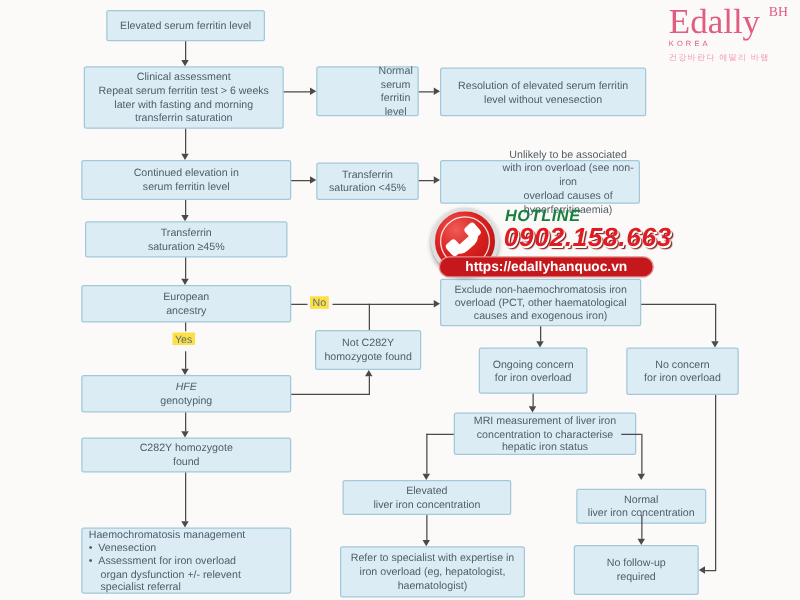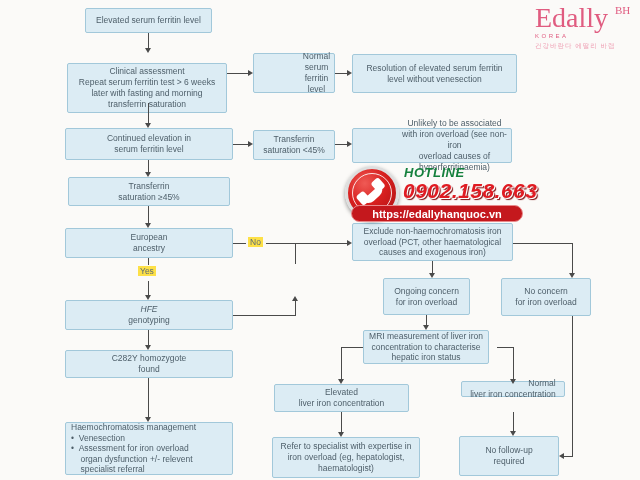--- a/index.html
+++ b/index.html
@@ -50,21 +50,21 @@
           display:flex;align-items:center;justify-content:center;box-sizing:border-box;}
 </style>
 </head>
 <body>
 
 <div class="stage">
 
   <div class="node" style="left:85px;top:8px;width:127px;height:25px;">
       <span class="txt">Elevated serum ferritin level</span>
     </div>
-  <div class="node" style="left:67px;top:53px;width:160px;height:50px;margin-top:10px;">
+  <div class="node" style="left:67px;top:53px;width:160px;height:50px;">
       <span class="txt">Clinical assessment
 Repeat serum ferritin test &gt; 6 weeks
 later with fasting and morning
 transferrin saturation</span>
     </div>
   <div class="node" style="left:253px;top:53px;width:82px;height:40px;padding-left:48px;">
       <span class="txt">Normal serum
 ferritin level</span>
     </div>
   <div class="node" style="left:65px;top:128px;width:168px;height:32px;">
@@ -88,43 +88,47 @@
       <span class="txt">Transferrin
 saturation ≥45%</span>
     </div>
   <div class="node" style="left:65px;top:228px;width:168px;height:30px;">
       <span class="txt">European
 ancestry</span>
     </div>
   <div class="node" style="left:65px;top:300px;width:168px;height:30px;">
     <span class="txt"><span class="it">HFE</span><span>genotyping</span></span>
   </div>
+  <div class="node" style="left:252px;top:264px;width:85px;height:32px;">
+      <span class="txt">Not C282Y
+homozygote found</span>
+    </div>
   <div class="node" style="left:352px;top:223px;width:161px;height:38px;">
       <span class="txt">Exclude non-haemochromatosis iron
 overload (PCT, other haematological
 causes and exogenous iron)</span>
     </div>
   <div class="node" style="left:383px;top:278px;width:87px;height:37px;">
       <span class="txt">Ongoing concern
 for iron overload</span>
     </div>
   <div class="node" style="left:501px;top:278px;width:90px;height:38px;">
       <span class="txt">No concern
 for iron overload</span>
     </div>
-  <div class="node" style="left:363px;top:330px;width:126px;height:34px;">
+  <div class="node" style="left:363px;top:330px;width:146px;height:34px;">
       <span class="txt">MRI measurement of liver iron
 concentration to characterise
 hepatic iron status</span>
     </div>
   <div class="node" style="left:274px;top:384px;width:135px;height:28px;">
       <span class="txt">Elevated
 liver iron concentration</span>
     </div>
-  <div class="node" style="left:461px;top:381px;width:104px;height:16px;text-align:right;">
+  <div class="node" style="left:461px;top:391px;width:104px;height:28px;">
       <span class="txt">Normal
 liver iron concentration</span>
     </div>
   <div class="node" style="left:272px;top:437px;width:148px;height:41px;">
       <span class="txt">Refer to specialist with expertise in
 iron overload (eg, hepatologist,
 haematologist)</span>
     </div>
   <div class="node" style="left:459px;top:436px;width:100px;height:40px;">
       <span class="txt">No follow-up

